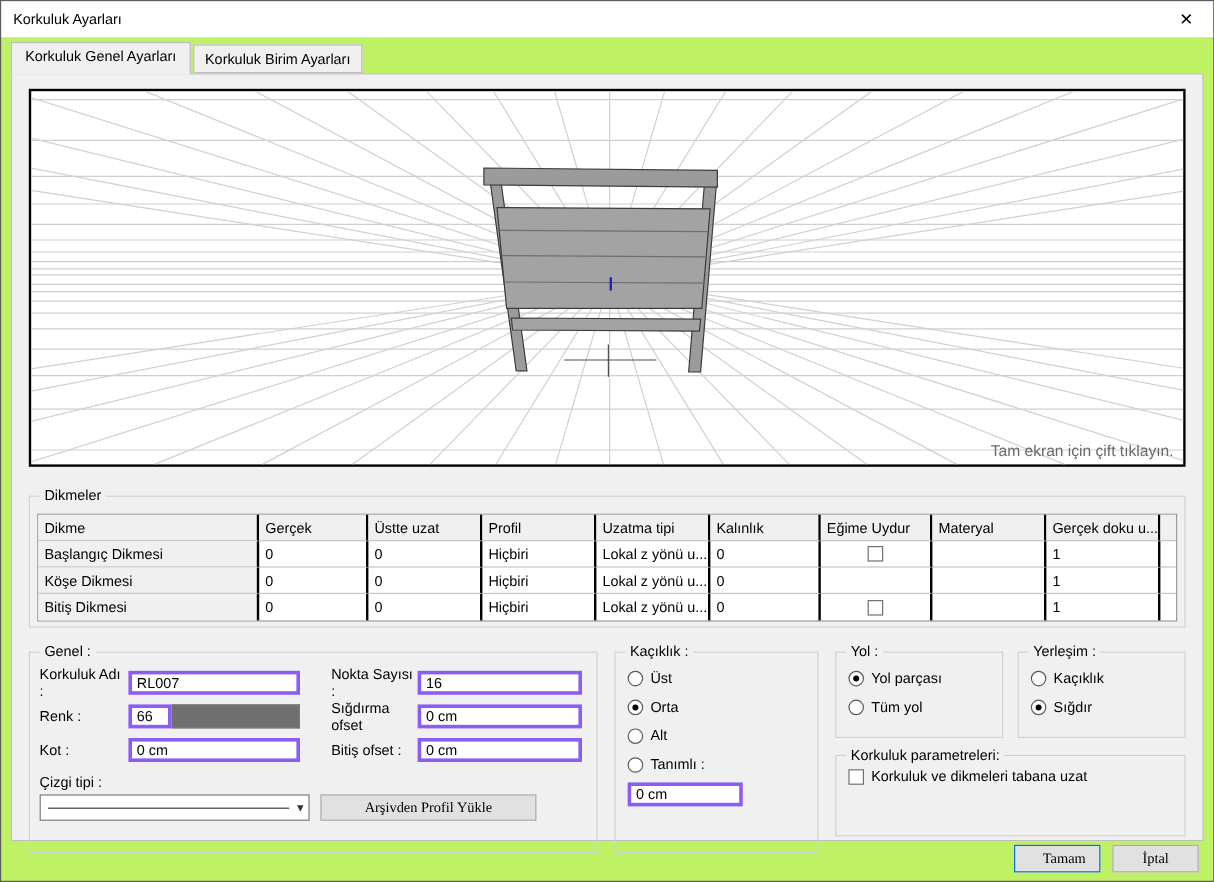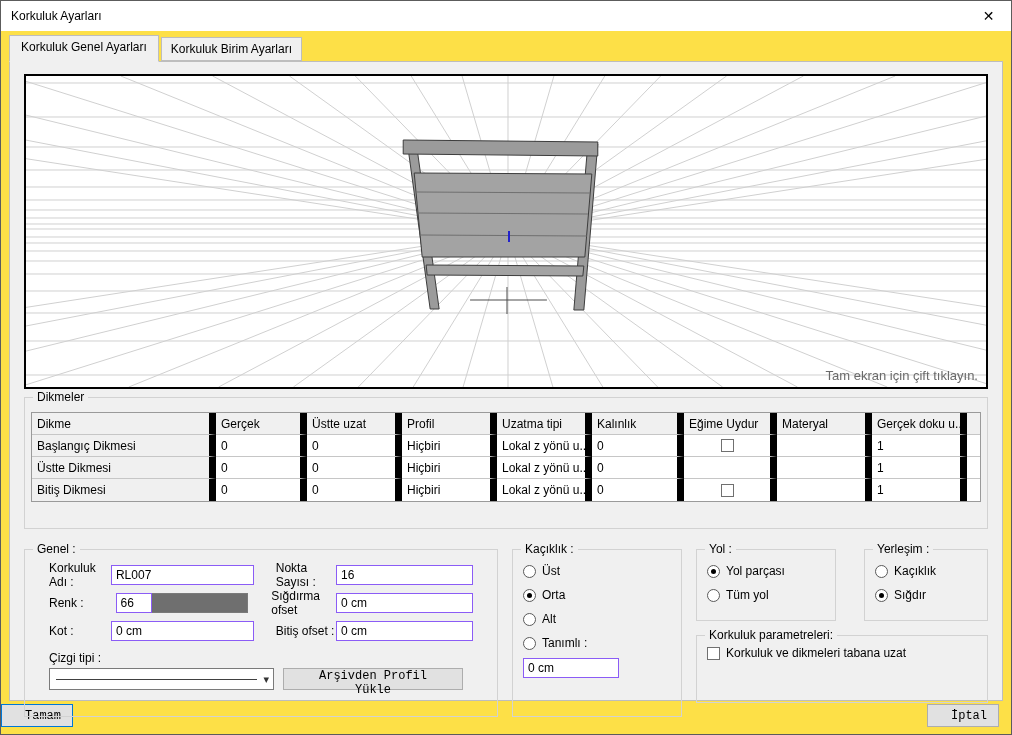--- a/index.html
+++ b/index.html
@@ -1,19 +1,19 @@
 <!DOCTYPE html>
 <html><head>
 <meta charset="utf-8">
 <style>
   * { box-sizing: border-box; }
   html,body { margin:0; padding:0; background:#d9d9d9; }
   body { font-family:"Liberation Sans", sans-serif; font-size:12px; color:#000; }
 
-  .dialog { position:relative; width:1012px; height:735px; background:#fde047;
+  .dialog { position:relative; width:1012px; height:735px; background:#bef264;
             border:1px solid #5c5c5c; overflow:hidden; }
 
   
   .titlebar { height:30px; background:#ffffff; display:flex; align-items:center; }
   .titlebar .title { padding-left:10px; font-size:12px; flex:1; }
   .close-btn { width:45px; height:30px; display:flex; align-items:center; justify-content:center;
                font-size:14px; cursor:default; }
 
   
   .tabs { display:flex; margin:6px 0 0 8px; position:relative; z-index:2; }
@@ -33,80 +33,80 @@
   .model { fill:#9b9b9b; stroke:#3c3c3c; stroke-width:1; }
   .panel { fill:#a3a3a3; stroke:#3c3c3c; stroke-width:1; }
   .panel-line { stroke:#6f6f6f; stroke-width:1; }
   .cross { stroke:#4d4d4d; stroke-width:1; }
   .blue-tick { stroke:#2222cc; stroke-width:2; }
 
   
   .grp { position:relative; border:1px solid #d2d2d2; }
   .grp-label { position:absolute; top:-8px; left:8px; background:#f0f0f0; padding:0 4px; font-size:12px; }
 
-  .grp.dikmeler { margin-top:8px; height:132px; }
+  .grp.dikmeler { margin-top:24px; height:110px; }
 
   
   .tbl { margin:14px 6px 0; border:1px solid #9a9a9a; background:#fff; }
   .trow { display:grid; grid-template-columns:184px 91px 95px 95px 95px 92px 93px 95px 95px 1fr; height:22px; }
-  .tc { border-right:7px solid #000000; border-bottom:1px solid #c6c6c6; padding:0 5px;
+  .tc { border-right:2px solid #000000; border-bottom:1px solid #c6c6c6; padding:0 5px;
         display:flex; align-items:center; overflow:hidden; white-space:nowrap; font-size:12px; }
   .tc:last-child { border-right:none; }
   .trow:last-child .tc { border-bottom:none; }
   .thead .tc { background:#f0f0f0; }
   .rowhead { background:#f0f0f0; }
   .tc.center { justify-content:center; }
 
   
   .bottom-row { display:flex; gap:14px; margin-top:20px; height:168px; }
   .grp.genel { width:474px; height:168px; }
   .grp.kacilik { width:170px; height:168px; }
   .right-col { flex:1; display:flex; flex-direction:column; }
-  .right-row { display:flex; gap:28px; }
+  .right-row { display:flex; gap:12px; }
   .grp.yol { width:140px; height:72px; }
   .grp.yerlesim { flex:1; height:72px; }
   .grp.params { margin-top:14px; height:68px; }
 
   
-  .g-row { display:flex; align-items:center; margin:6px 24px 0; height:22px; }
+  .g-row { display:flex; align-items:center; margin:6px 8px 0; height:22px; }
   .g-row.first { margin-top:14px; }
   .g-row.label-only { margin-top:8px; height:16px; }
   .g-row.last { margin-top:2px; }
   .lab { width:74px; }
   .lab2 { width:72px; }
   .gap { width:26px; }
-  .inp { width:143px; height:20px; border:1px solid #8b5cf6; background:#fff;
+  .inp { width:143px; height:20px; border:3px solid #8b5cf6; background:#fff;
          padding:1px 4px; font-family:"Liberation Sans", sans-serif; font-size:12px; }
   .inp2 { width:137px; }
   .inp.small { width:36px; }
   .swatch { width:107px; height:20px; border:1px solid #7a7a7a; border-left:none; }
 
   .combo { width:225px; height:22px; border:1px solid #7a7a7a; background:#fff;
            display:flex; align-items:center; padding:0 4px 0 6px; }
   .combo-line { flex:1; height:0; border-top:1px solid #404040; margin-right:6px; }
   .combo-arrow { font-size:11px; color:#333; }
 
   .btn { height:22px; background:#e1e1e1; border:1px solid #adadad;
-         font-family:Liberation Mono, monospace; font-size:12px; padding:0 23px; }
+         font-family:Liberation Serif, serif; font-size:12px; padding:0 23px; }
   .archive-btn { width:180px; margin-left:9px; }
 
   
   input[type="radio"] { appearance:none; -webkit-appearance:none; width:13px; height:13px;
         border:1px solid #5a5a5a; border-radius:50%; background:#fff; margin:0; position:relative; }
   input[type="radio"]:checked::after { content:''; position:absolute; left:3px; top:3px; right:3px; bottom:3px;
         background:#000; border-radius:50%; }
   input[type="checkbox"] { appearance:none; -webkit-appearance:none; width:13px; height:13px;
         border:1px solid #707070; background:#fff; margin:0; }
   .opt { display:flex; align-items:center; gap:6px; margin:10px 10px 0; cursor:default; }
   .opt.first { margin-top:14px; }
   .tanimli-inp { width:96px; margin:8px 0 0 10px; }
 
   
   .footer { position:absolute; left:0; right:0; bottom:0; height:37px;
-            display:flex; justify-content:space-between; align-items:center; gap:10px; padding-right:12px; }
+            display:flex; justify-content:flex-end; align-items:center; gap:10px; padding-right:12px; }
   .footer .btn { width:72px; height:23px; }
   .btn.ok { border:1px solid #0078d7; }
 </style>
 </head>
 <body>
 
 <div class="dialog">
 
   <div class="titlebar">
     <span class="title">Korkuluk Ayarları</span>
@@ -213,21 +213,21 @@
           <div class="tc">0</div>
           <div class="tc center">
             <input type="checkbox" style="">
           </div>
           <div class="tc"></div>
           <div class="tc">1</div>
           <div class="tc"></div>
         </div>
 
         <div class="trow">
-          <div class="tc rowhead">Üstte Dikmesi</div>
+          <div class="tc rowhead">Köşe Dikmesi</div>
           <div class="tc">0</div>
           <div class="tc">0</div>
           <div class="tc">Hiçbiri</div>
           <div class="tc">Lokal z yönü u...</div>
           <div class="tc">0</div>
           <div class="tc center">
             <input type="checkbox" style="visibility: hidden;">
           </div>
           <div class="tc"></div>
           <div class="tc">1</div>

